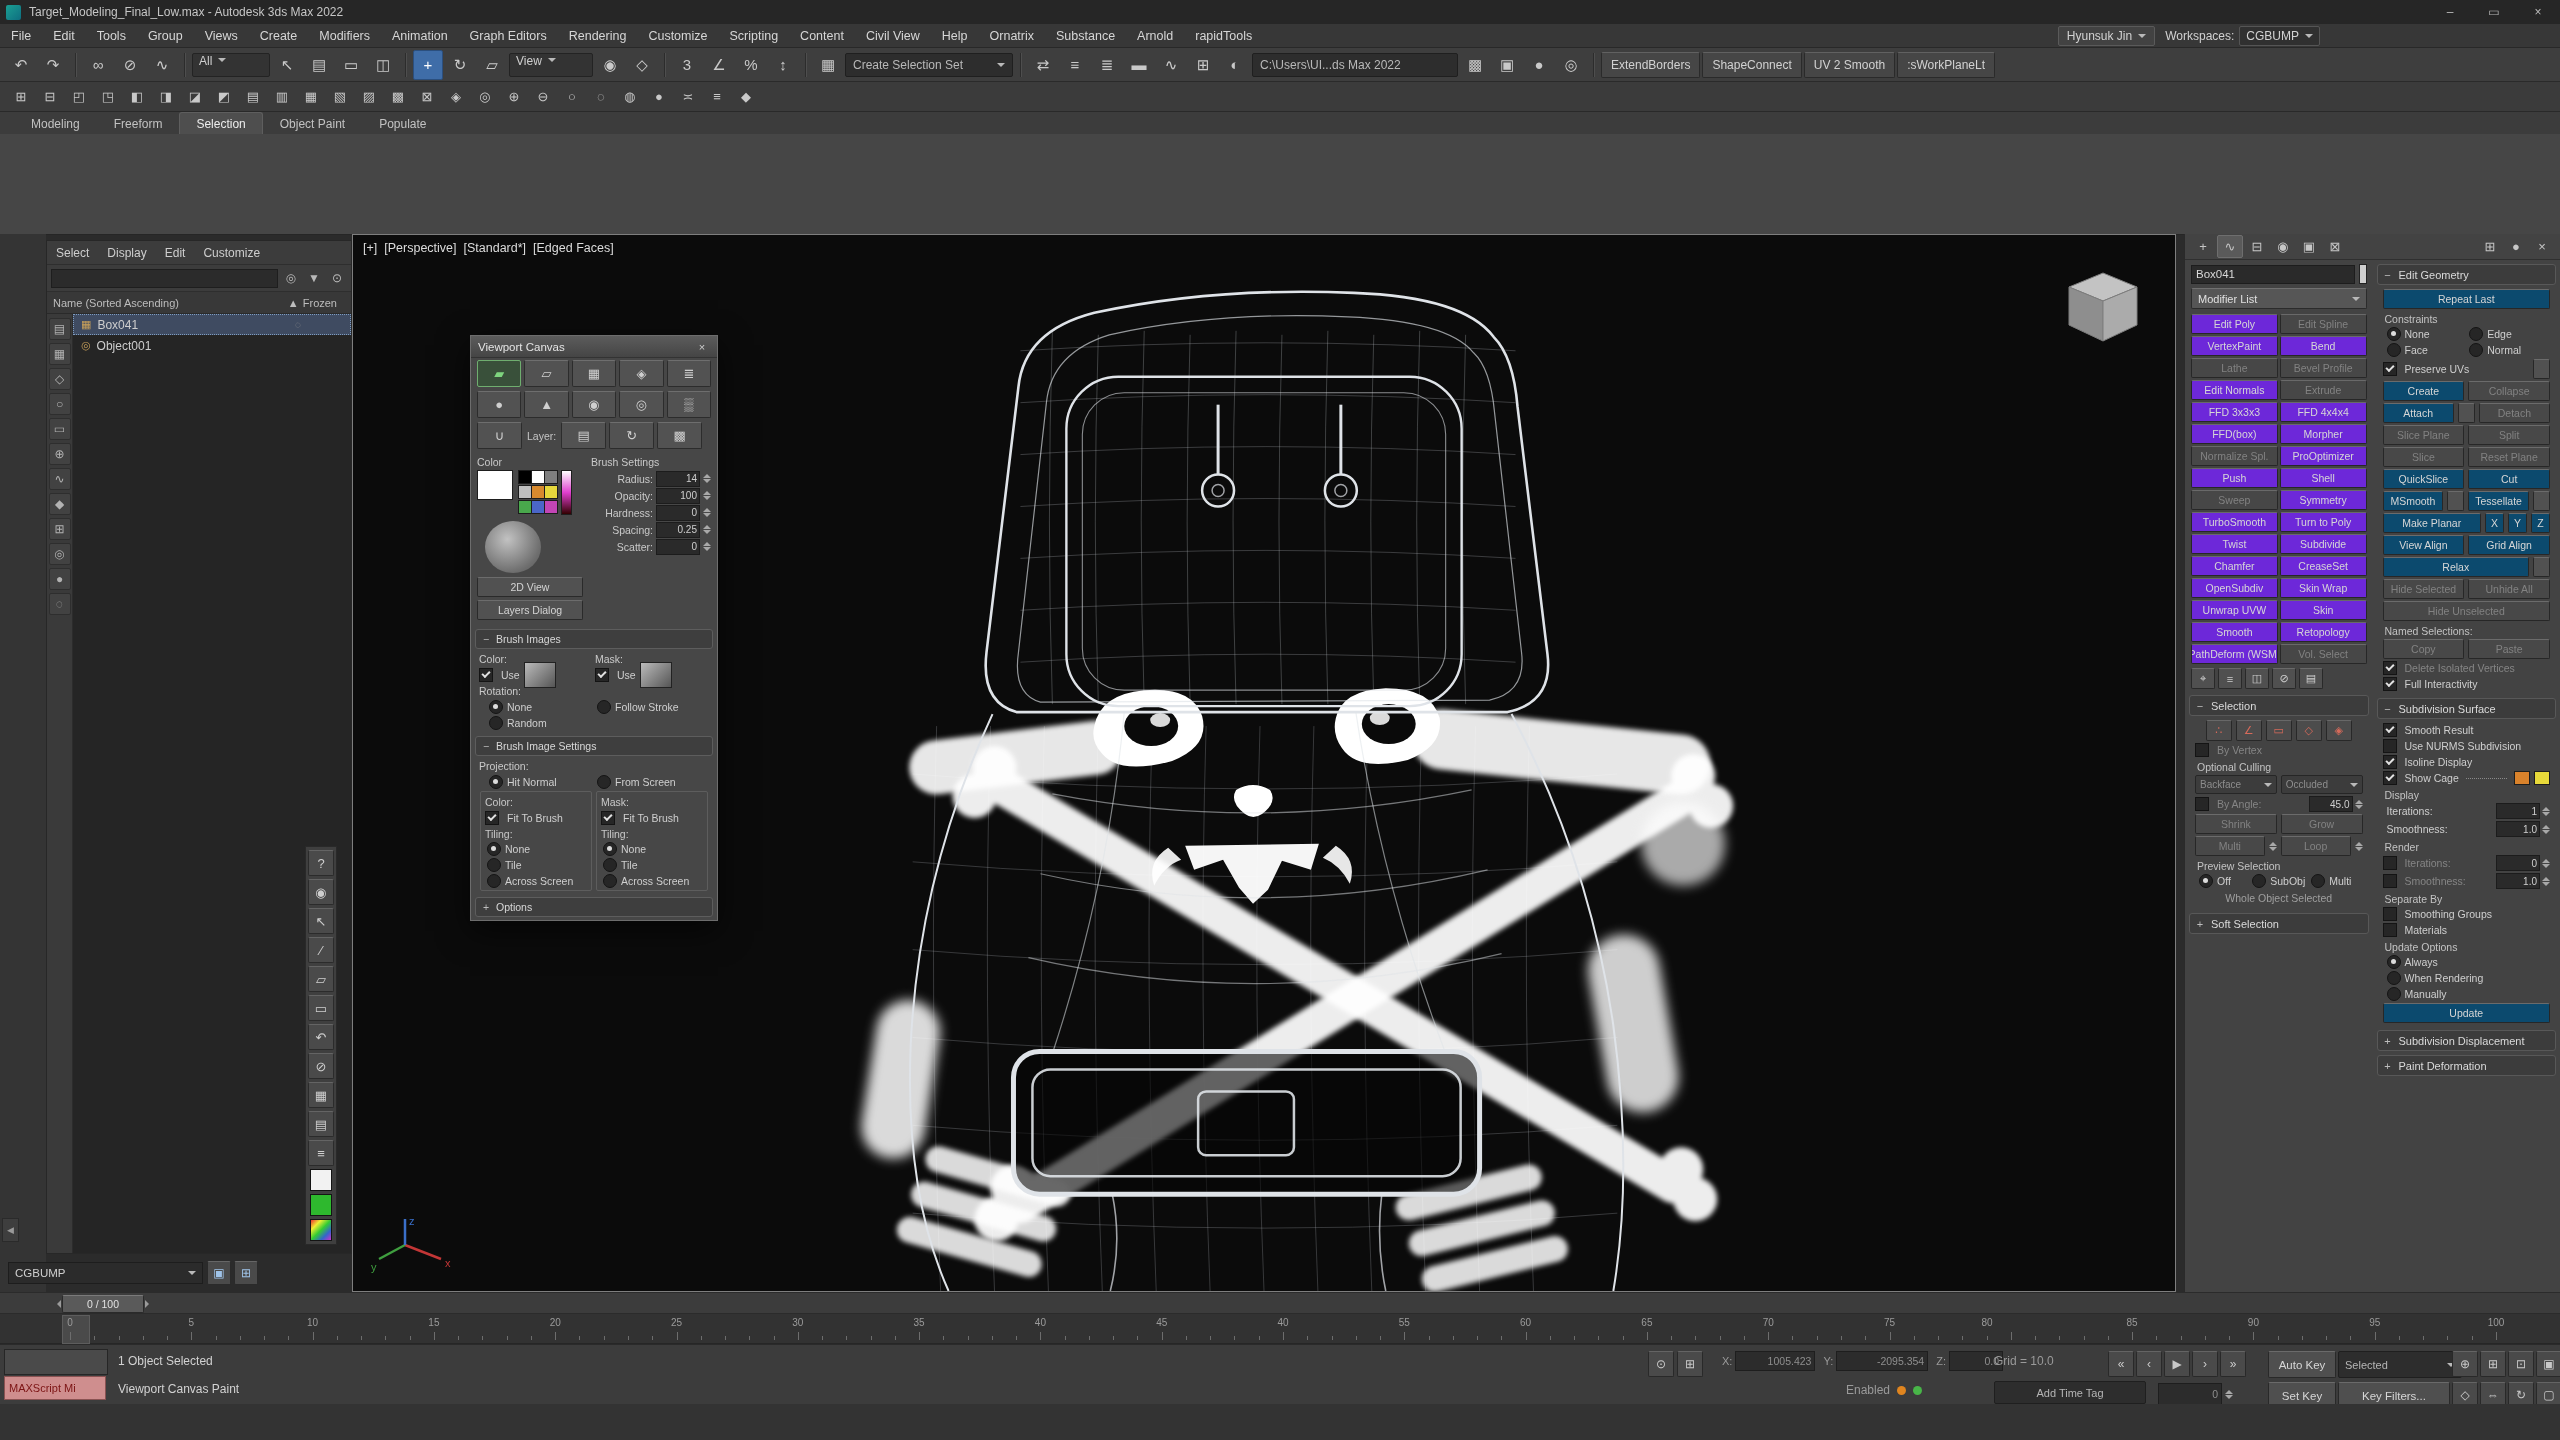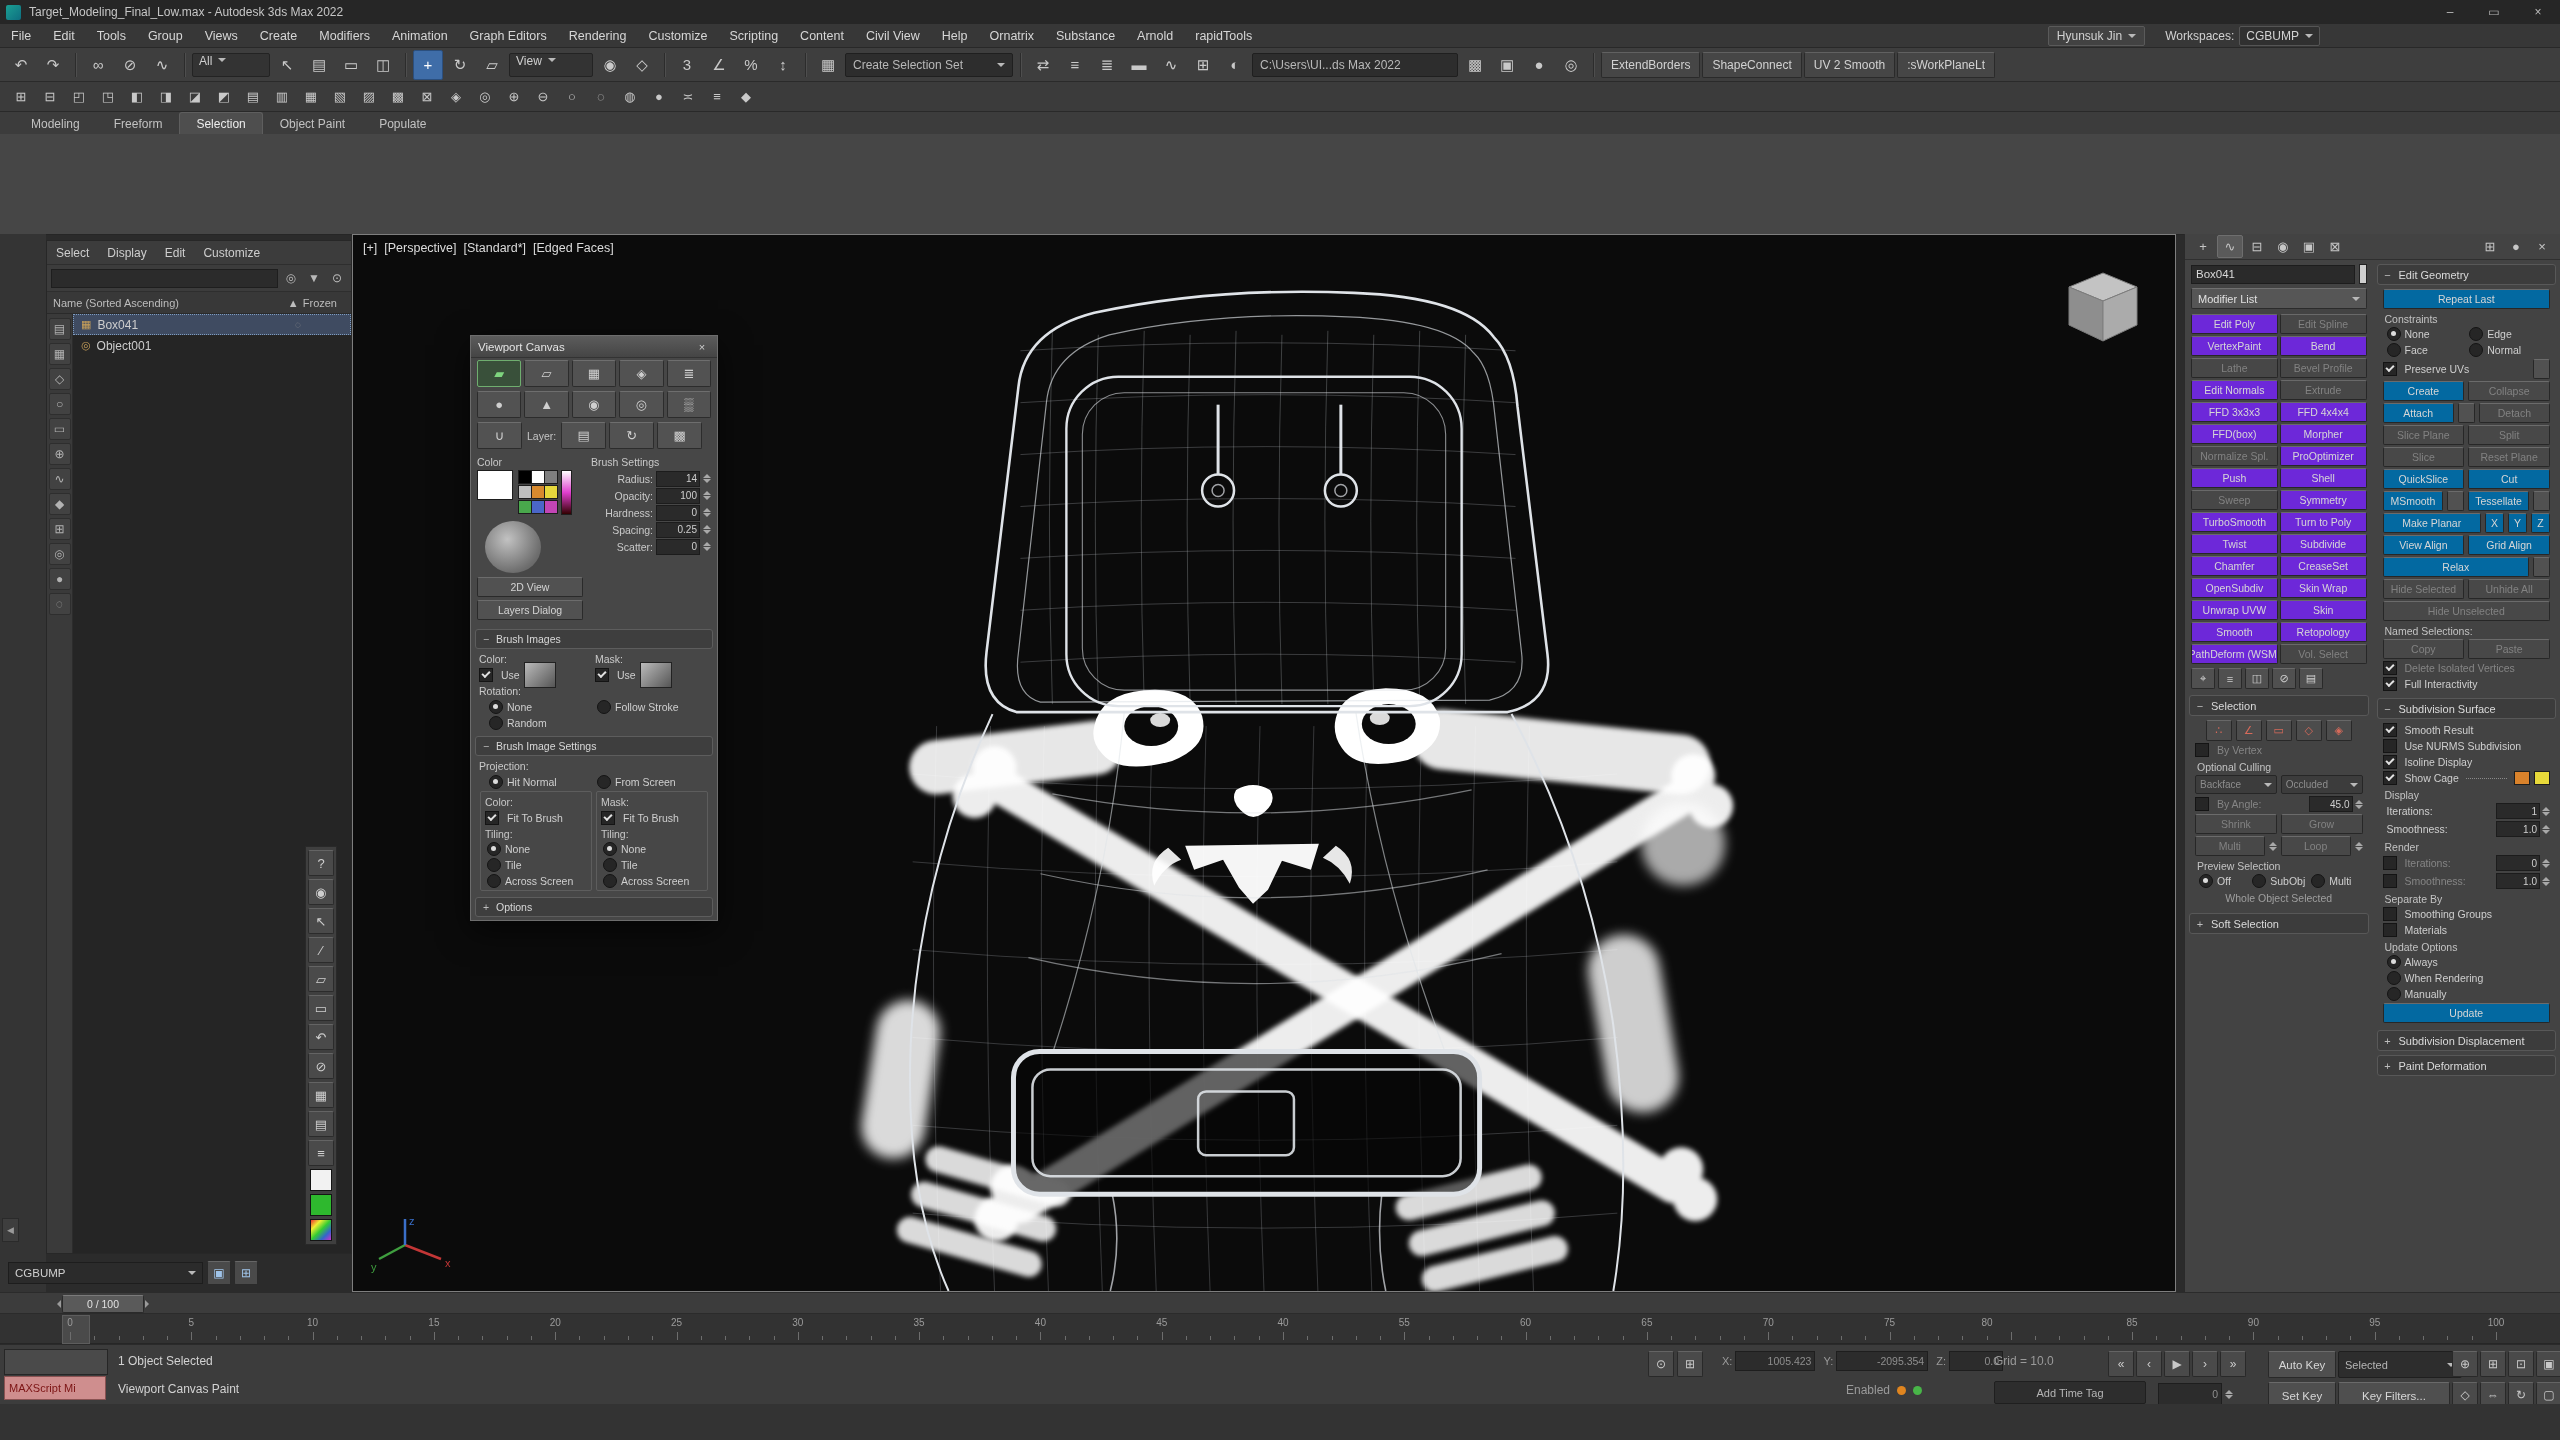--- a/index.html
+++ b/index.html
@@ -10,21 +10,21 @@
 
   
   #titlebar{position:absolute;left:0;top:0;width:2560px;height:24px;background:#262626;
             display:flex;align-items:center;padding-left:6px;box-sizing:border-box;color:#c6c6c6;font-size:12px;gap:8px}
   #app-logo{width:15px;height:15px;background:linear-gradient(135deg,#1b9f93,#0e6e80);border-radius:2px}
   .win-controls{margin-left:auto;display:flex;height:24px}
   .wcbtn{width:44px;height:24px;display:flex;align-items:center;justify-content:center;color:#bbb;font-size:12px}
   #menubar{position:absolute;left:0;top:24px;width:2560px;height:24px;background:#373737;
            border-bottom:1px solid #282828;display:flex;align-items:center;box-sizing:border-box}
   .menu-item{padding:0 11px;height:24px;display:flex;align-items:center;color:#d6d6d6;font-size:12.5px}
-  #menu-right{margin-left:auto;display:flex;align-items:center;gap:20px;padding-right:240px}
+  #menu-right{margin-left:auto;display:flex;align-items:center;gap:10px;padding-right:240px}
   .car{width:0;height:0;border:4px solid transparent;border-top-color:#b9b9b9;margin-left:6px;margin-top:4px}
   .user-btn{display:flex;align-items:center;border:1px solid #5a5a5a;background:#424242;height:18px;padding:0 8px;border-radius:2px;font-size:12px}
   .ws-box{display:flex;align-items:center;border:1px solid #555;background:#303030;height:18px;padding:0 6px;border-radius:2px;margin-left:5px;font-size:12px}
 
   
   #toolbar1{position:absolute;left:0;top:48px;width:2560px;height:34px;background:#3e3e3e;
             border-bottom:1px solid #2a2a2a;display:flex;align-items:center;padding:0 6px;box-sizing:border-box;gap:2px}
   #toolbar2{position:absolute;left:0;top:82px;width:2560px;height:30px;background:#3b3b3b;
             border-bottom:1px solid #292929;display:flex;align-items:center;padding:0 8px;box-sizing:border-box;gap:3px}
   .tbtn{width:28px;height:28px;display:flex;align-items:center;justify-content:center;color:#c9c9c9;font-size:15px;border:1px solid transparent;border-radius:2px}
@@ -117,21 +117,21 @@
   .bulb{width:10px;height:10px;border-radius:50%;background:radial-gradient(#fff8c8,#cfc24a);border:1px solid #8f8630}
   #stack-scroll{position:absolute;right:0;top:0;width:9px;height:100%;background:#444;border-left:1px solid #2e2e2e}
   #stack-tools{display:flex;gap:3px;padding:2px 6px}
   .stk-icon{width:22px;height:19px;background:#505050;border:1px solid #292929;border-top-color:#6a6a6a;border-radius:2px;display:flex;align-items:center;justify-content:center;font-size:11px;color:#cfcfcf}
 
   .rollout{margin:4px 4px}
   .rhead{height:19px;background:#3c3c3c;border:1px solid #585858;border-radius:3px;display:flex;align-items:center;gap:6px;padding:0 5px;font-size:11px;color:#dadada}
   .rex{width:10px;text-align:center;color:#bdbdbd}
   .rbody{padding:3px 0 2px}
   .rrow{display:flex;align-items:center;gap:4px;padding:1px 6px}
-  .pbtn{flex:1;height:18px;background:#0369a1;border:1px solid #272727;border-top-color:#6b6b6b;border-radius:2px;font-size:10.5px;display:flex;align-items:center;justify-content:center;color:#d6d6d6;white-space:nowrap;overflow:hidden}
+  .pbtn{flex:1;height:18px;background:#0c4a6e;border:1px solid #272727;border-top-color:#6b6b6b;border-radius:2px;font-size:10.5px;display:flex;align-items:center;justify-content:center;color:#d6d6d6;white-space:nowrap;overflow:hidden}
   .pbtn.g{color:#828282;background:#484848}
   .pbtn.ax{flex:0 0 17px}
   .setbox{flex:0 0 15px;height:18px;background:#515151;border:1px solid #272727;border-top-color:#6b6b6b;border-radius:2px}
   .rlbl{font-size:10.5px;color:#c3c3c3;padding:3px 8px 1px}
   .rctext{font-size:10.5px;color:#9f9f9f;text-align:center;padding:3px}
   .cb{width:12px;height:12px;background:#262626;border:1px solid #141414;position:relative;flex:none}
   .cb.checked::after{content:"";position:absolute;left:2px;top:2px;width:6px;height:3px;border-left:2px solid #e2e2e2;border-bottom:2px solid #e2e2e2;transform:rotate(-45deg)}
   .rd{width:12px;height:12px;border-radius:50%;background:#262626;border:1px solid #141414;position:relative;flex:none}
   .rd.sel::after{content:"";position:absolute;left:3px;top:3px;width:5px;height:5px;border-radius:50%;background:#dcdcdc}
   .clab{font-size:10.5px;color:#cfcfcf;margin-left:4px;white-space:nowrap}

